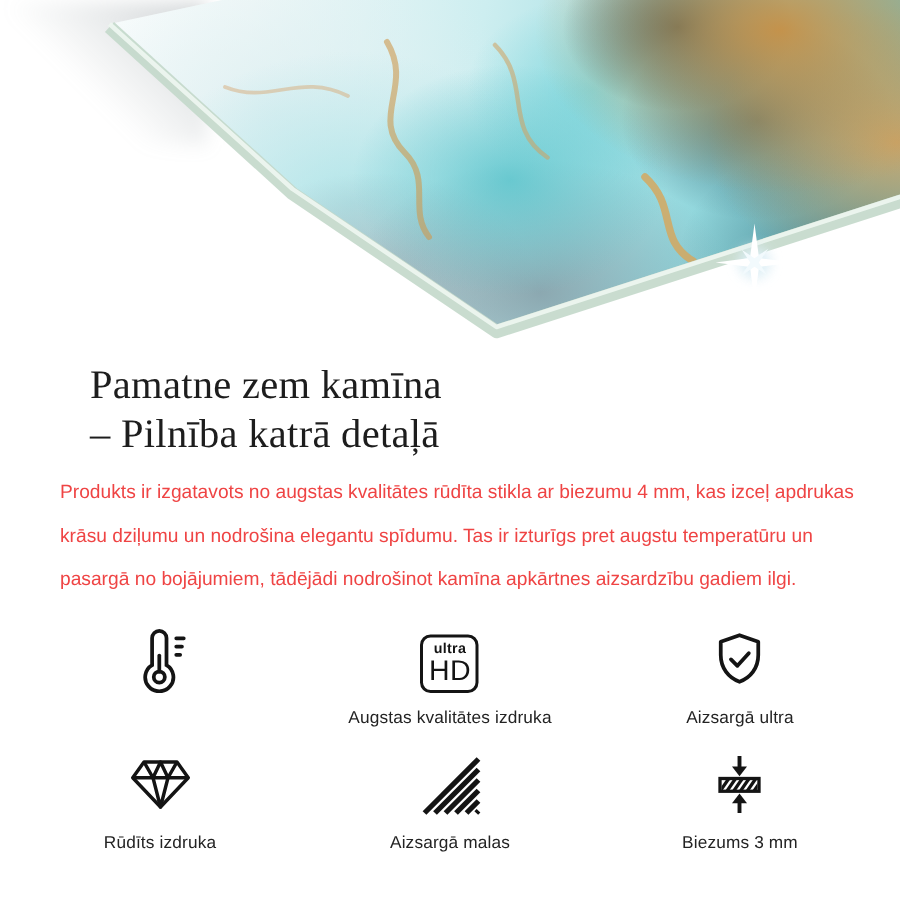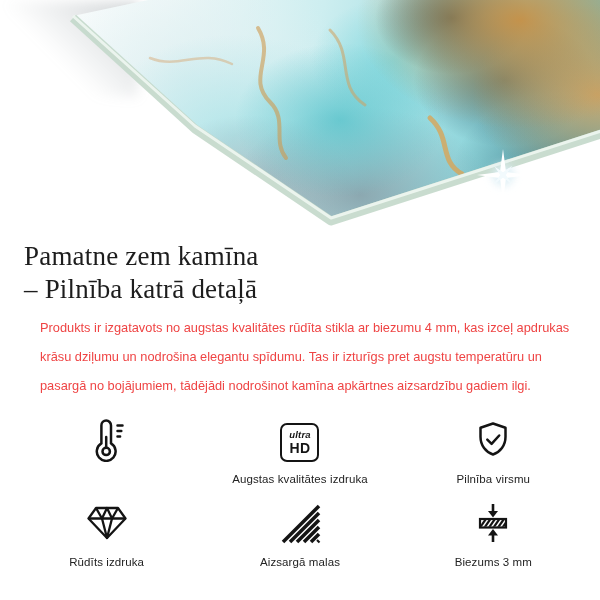--- a/index.html
+++ b/index.html
@@ -31,21 +31,21 @@
       radial-gradient(200px 140px at 235px 135px, rgba(174,228,232,.90) 0%, rgba(174,228,232,0) 72%),
       radial-gradient(220px 150px at 185px 75px,  rgba(223,240,242,.95) 0%, rgba(223,240,242,0) 75%),
       linear-gradient(102deg, #ffffff 7%, #f1f8f8 26%, #cdeef0 50%, #9adbe0 72%, #6fc4cc 94%);
   }
   .veins { position:absolute; left:0; top:0; }
 
   .edge-svg { position:absolute; left:0; top:0; z-index:2; }
 
   
   h1 {
-    margin:8px 40px 0 24px;
+    margin:8px 40px 0 60px;
     font-family:"Liberation Serif", serif;
     font-weight:400; font-size:27px; line-height:33px;
     color:#1d1d1d; letter-spacing:.2px;
   }
   h1 span { display:block; }
 
   .desc {
     margin:7px 28px 0 40px;
     font-size:12.8px; line-height:29px; color:#ef4444;
   }
@@ -58,22 +58,22 @@
   }
   .feature { display:flex; flex-direction:column; align-items:center; }
   .icon-wrap { height:48px; display:flex; align-items:flex-end; justify-content:center; }
   .feature .label { margin-top:11px; font-size:11.5px; color:#232323; letter-spacing:.1px; }
 
   .uhd-box {
     width:39px; height:39px; border:2.5px solid #141414; border-radius:7px;
     display:flex; flex-direction:column; align-items:center; justify-content:center;
     color:#141414; line-height:1;
   }
-  .uhd-box .u-top { font-size:9.5px; font-weight:700; letter-spacing:.2px;font-style:italic; }
-  .uhd-box .u-bottom { font-size:14px; font-weight:700; margin-top:1px; letter-spacing:.3px;text-align:center; }
+  .uhd-box .u-top { font-size:9.5px; font-weight:700; letter-spacing:.2px; }
+  .uhd-box .u-bottom { font-size:19px; font-weight:400; margin-top:1px; letter-spacing:.3px;text-align:center; }
 
   svg.ic { display:block; }
 </style>
 </head>
 <body>
 
 <div>
 
   <div class="hero">
     <div class="corner-shadow"></div>
@@ -137,21 +137,21 @@
 
     <div class="feature">
       <div class="icon-wrap">
         <svg class="ic" width="44" height="44" viewBox="0 0 44 44">
           <g fill="none" stroke="#141414" stroke-width="2.5" stroke-linejoin="round" stroke-linecap="round">
             <path d="M22 5.5 l12.5 4.3 v8.9 c0 8.8 -5.3 15.3 -12.5 17.8 C14.8 34 9.5 27.5 9.5 18.7 v-8.9 Z"></path>
             <path d="M16.3 21.6 l4.3 4.3 7.6 -8.4"></path>
           </g>
         </svg>
       </div>
-      <div class="label">Pilnība virsmu</div>
+      <div class="label">Aizsargā ultra</div>
     </div>
 
     <div class="feature">
       <div class="icon-wrap">
         <svg class="ic" width="46" height="44" viewBox="0 0 46 44">
           <g fill="none" stroke="#141414" stroke-width="2.3" stroke-linejoin="round">
             <path d="M12 7 h22 l7.5 10.5 L23 37 L4.5 17.5 Z"></path>
             <path d="M4.5 17.5 h37"></path>
             <path d="M12 7 l6 10.5 L23 7 l5 10.5 L34 7"></path>
             <path d="M18 17.5 L23 37 L28 17.5"></path>

